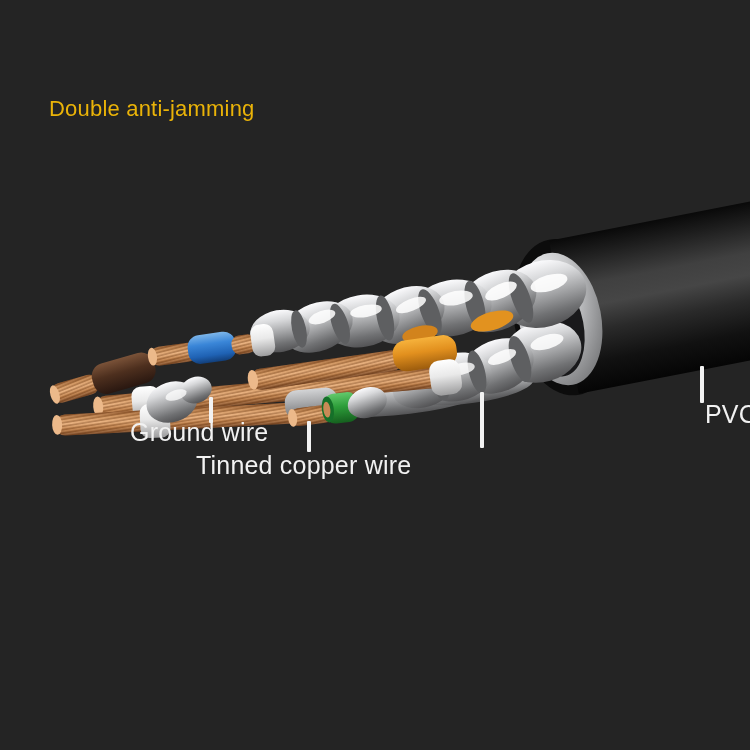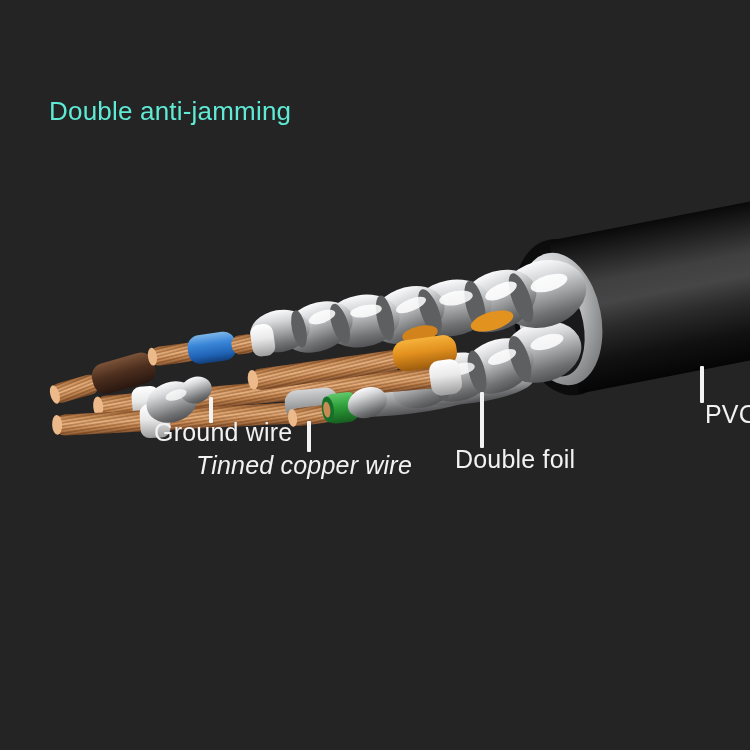--- a/index.html
+++ b/index.html
@@ -7,32 +7,32 @@
     position:relative;width:750px;height:750px;overflow:hidden;
     background:#242424;
     font-family:"Liberation Sans","DejaVu Sans",sans-serif;
   }
   .stage svg{position:absolute;left:0;top:0;}
   .label{
     position:absolute;color:#f2f2f2;font-size:25px;line-height:1.1;
     white-space:nowrap;letter-spacing:0.2px;
   }
   .title{
-    position:absolute;left:49px;top:96px;color:#5eead4;font-size:26px;
+    position:absolute;left:49px;top:96px;color:#eab308;font-size:22px;
     letter-spacing:0.2px;white-space:nowrap;
   }
   .pointer{
     position:absolute;width:4px;background:#f2f2f2;border-radius:1px;
   }
   #ptr-ground{left:209px;top:397px;height:26px;}
   #ptr-tinned{left:307px;top:421px;height:31px;}
   #ptr-foil{left:480px;top:392px;height:56px;}
   #ptr-pvc{left:700px;top:366px;height:37px;}
-  #lbl-ground{left:130px;top:419px;margin-left:24px;}
-  #lbl-tinned{left:196px;top:452px;font-style:italic;}
+  #lbl-ground{left:130px;top:419px;}
+  #lbl-tinned{left:196px;top:452px;}
   #lbl-foil{left:455px;top:446px;}
   #lbl-pvc{left:705px;top:401px;}
 </style>
 </head>
 <body>
 
 <div class="stage">
 
   <svg width="750" height="750" viewBox="0 0 750 750">
     <defs>
@@ -214,16 +214,15 @@
 
   <div class="title">Double anti-jamming</div>
 
   <div class="pointer" id="ptr-ground"></div>
   <div class="pointer" id="ptr-tinned"></div>
   <div class="pointer" id="ptr-foil"></div>
   <div class="pointer" id="ptr-pvc"></div>
 
   <div class="label" id="lbl-ground">Ground wire</div>
   <div class="label" id="lbl-tinned">Tinned copper wire</div>
-  <div class="label" id="lbl-foil">Double foil</div>
   <div class="label" id="lbl-pvc">PVC</div>
 
 </div>
 
 </body></html>

